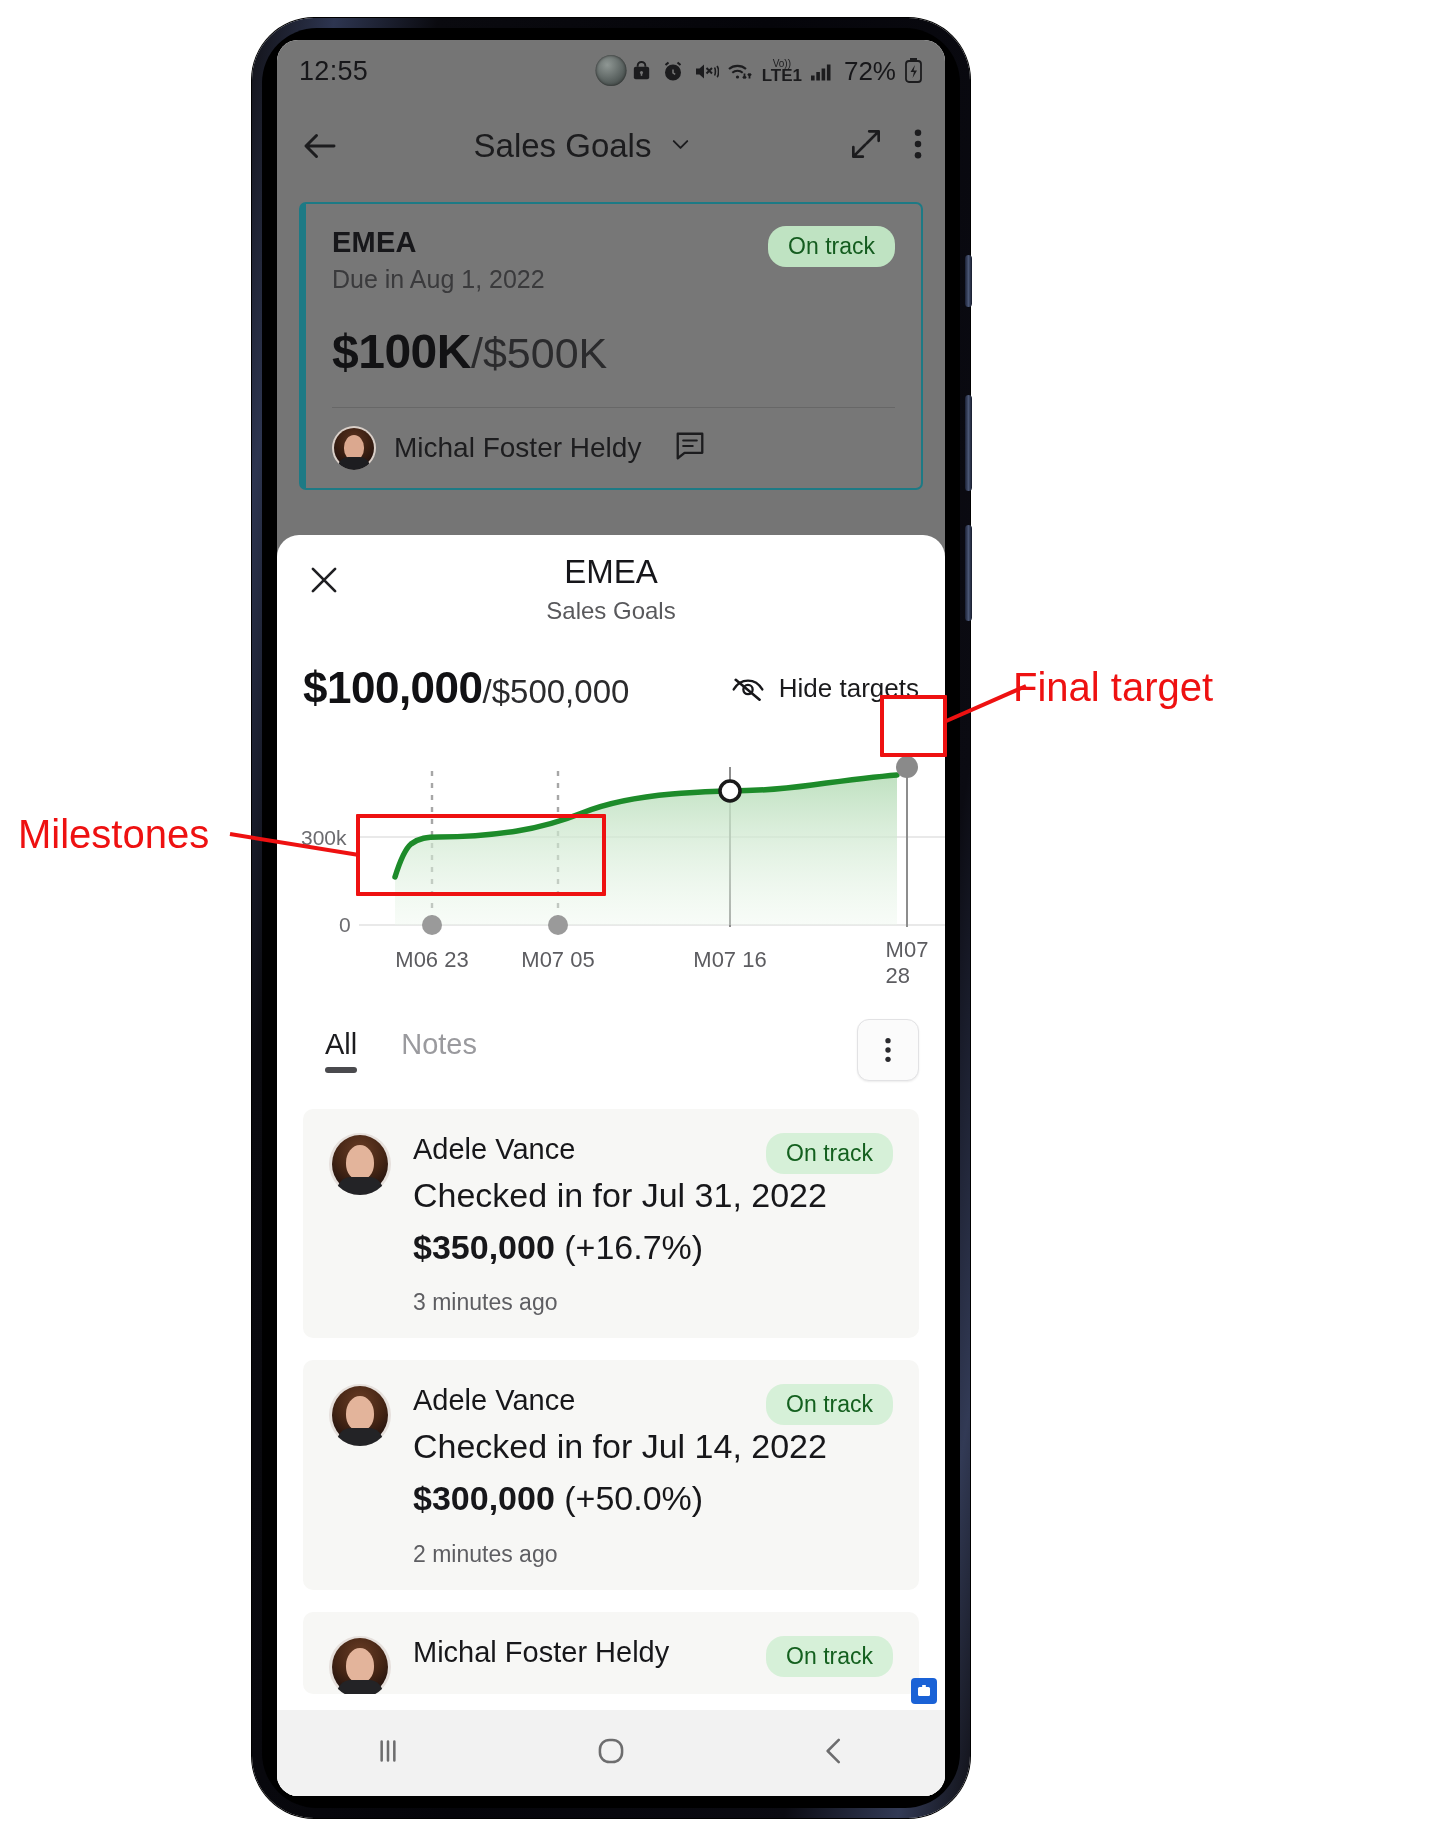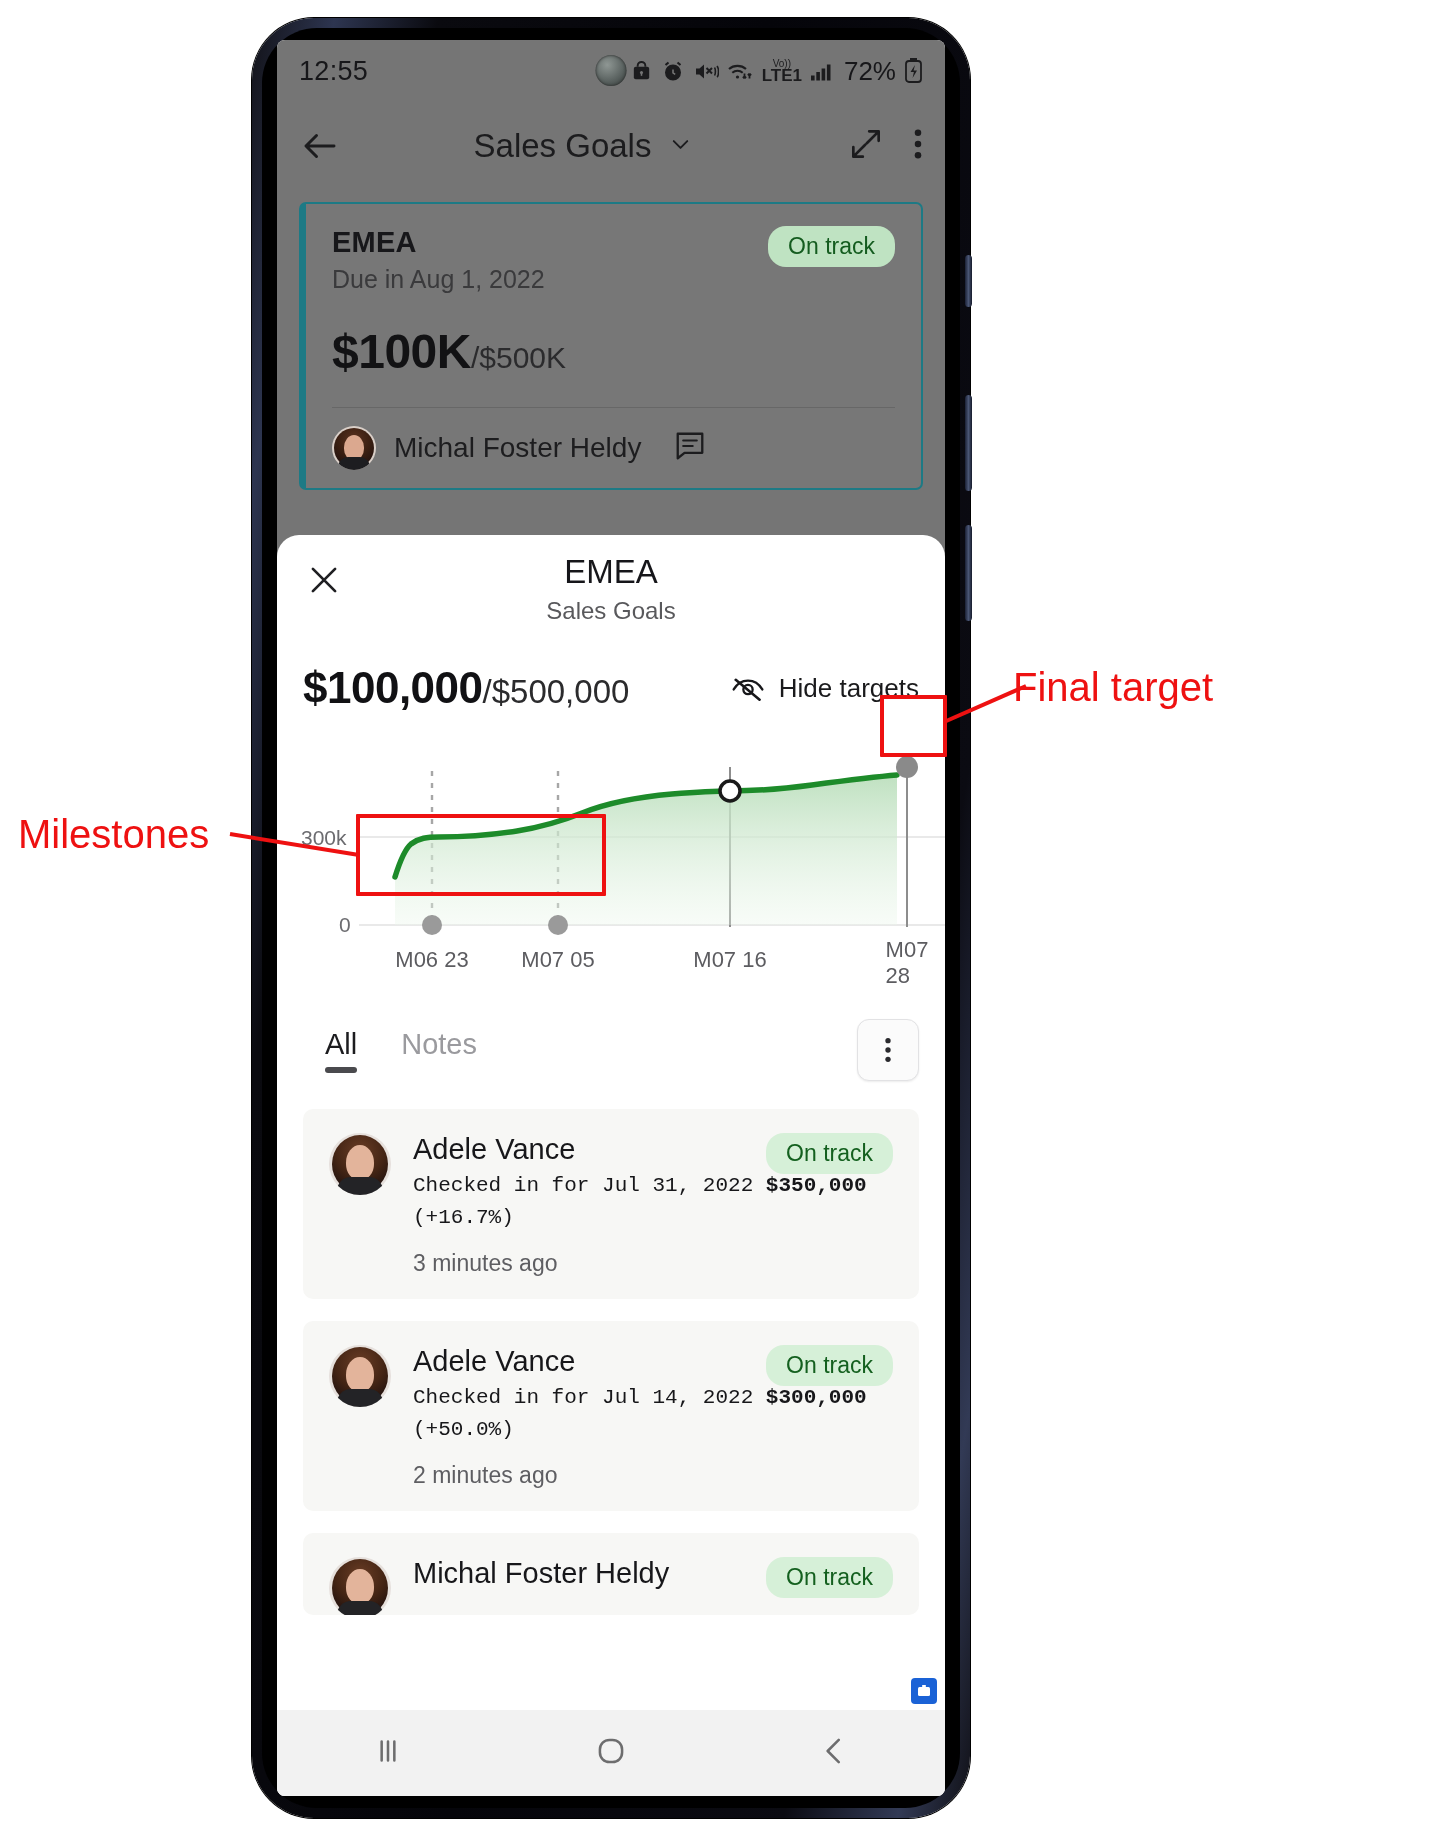--- a/index.html
+++ b/index.html
@@ -34,21 +34,21 @@
     height: 1780px;
     border-radius: 55px;
     background: #000000;
   }
   #screen {
     position: absolute;
     left: 277px;
     top: 40px;
     width: 668px;
     height: 1756px;
-    border-radius: 8px;
+    border-radius: 21px;
     overflow: hidden;
     background: #ffffff;
   }
 
   
   .side-btn {
     position: absolute;
     width: 7px;
     border-radius: 4px;
     background: linear-gradient(90deg,#1a2035,#4a5675,#151a2a);
@@ -158,21 +158,21 @@
     margin-top: 30px;
     margin-bottom: 28px;
     color: #121214;
   }
   #goal-amount .big {
     font-size: 48px;
     font-weight: bold;
     letter-spacing: -.5px;
   }
   #goal-amount .small {
-    font-size: 30px;
+    font-size: 43px;
     color: #2b2b2d;
   }
   #goal-owner-row {
     border-top: 1px solid rgba(0,0,0,.13);
     display: flex;
     align-items: center;
     gap: 18px;
     padding: 18px 0 18px 0;
   }
   .avatar {
@@ -359,24 +359,23 @@
     position:absolute; left:8px; bottom:0; width:46px; height:18px;
     background:#232326; border-radius: 14px 14px 0 0;
   }
   .checkin-body { flex: 1; min-width: 0; }
   .checkin-name {
     font-size: 29px;
     color: #17171a;
     margin-bottom: 4px;
   }
   .checkin-text {
-    font-size: 21px;
+    font-size: 34px;
     color: #17171a;
     line-height: 1.52;
-    font-family: Liberation Mono, monospace;
   }
   .checkin-text b { font-weight: bold; }
   .checkin-time {
     font-size: 23px;
     color: #5e5e62;
     margin-top: 16px;
   }
   .checkin-pill {
     position: absolute;
     right: 26px; top: 24px;

